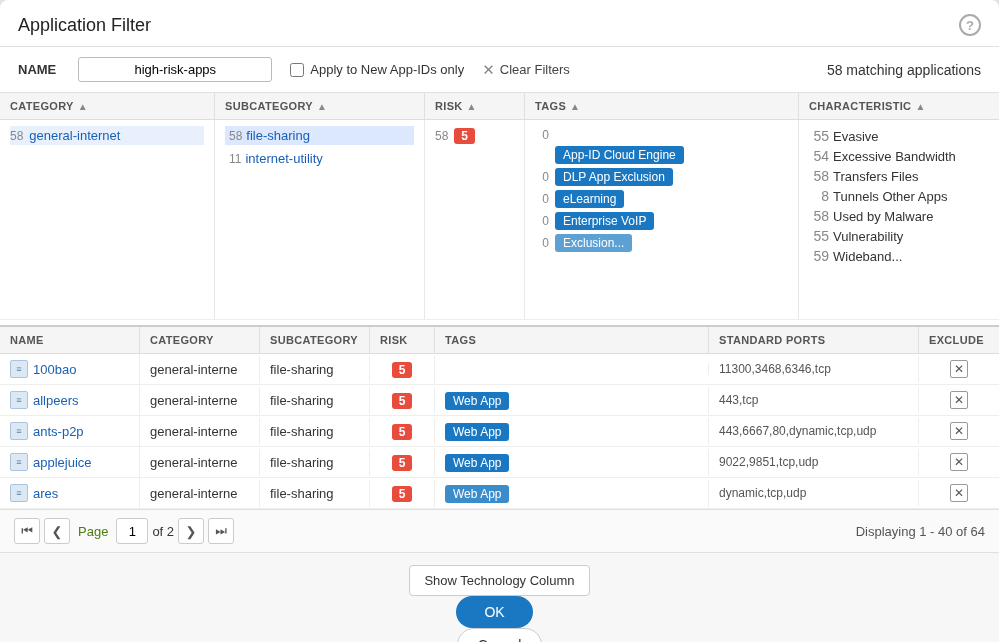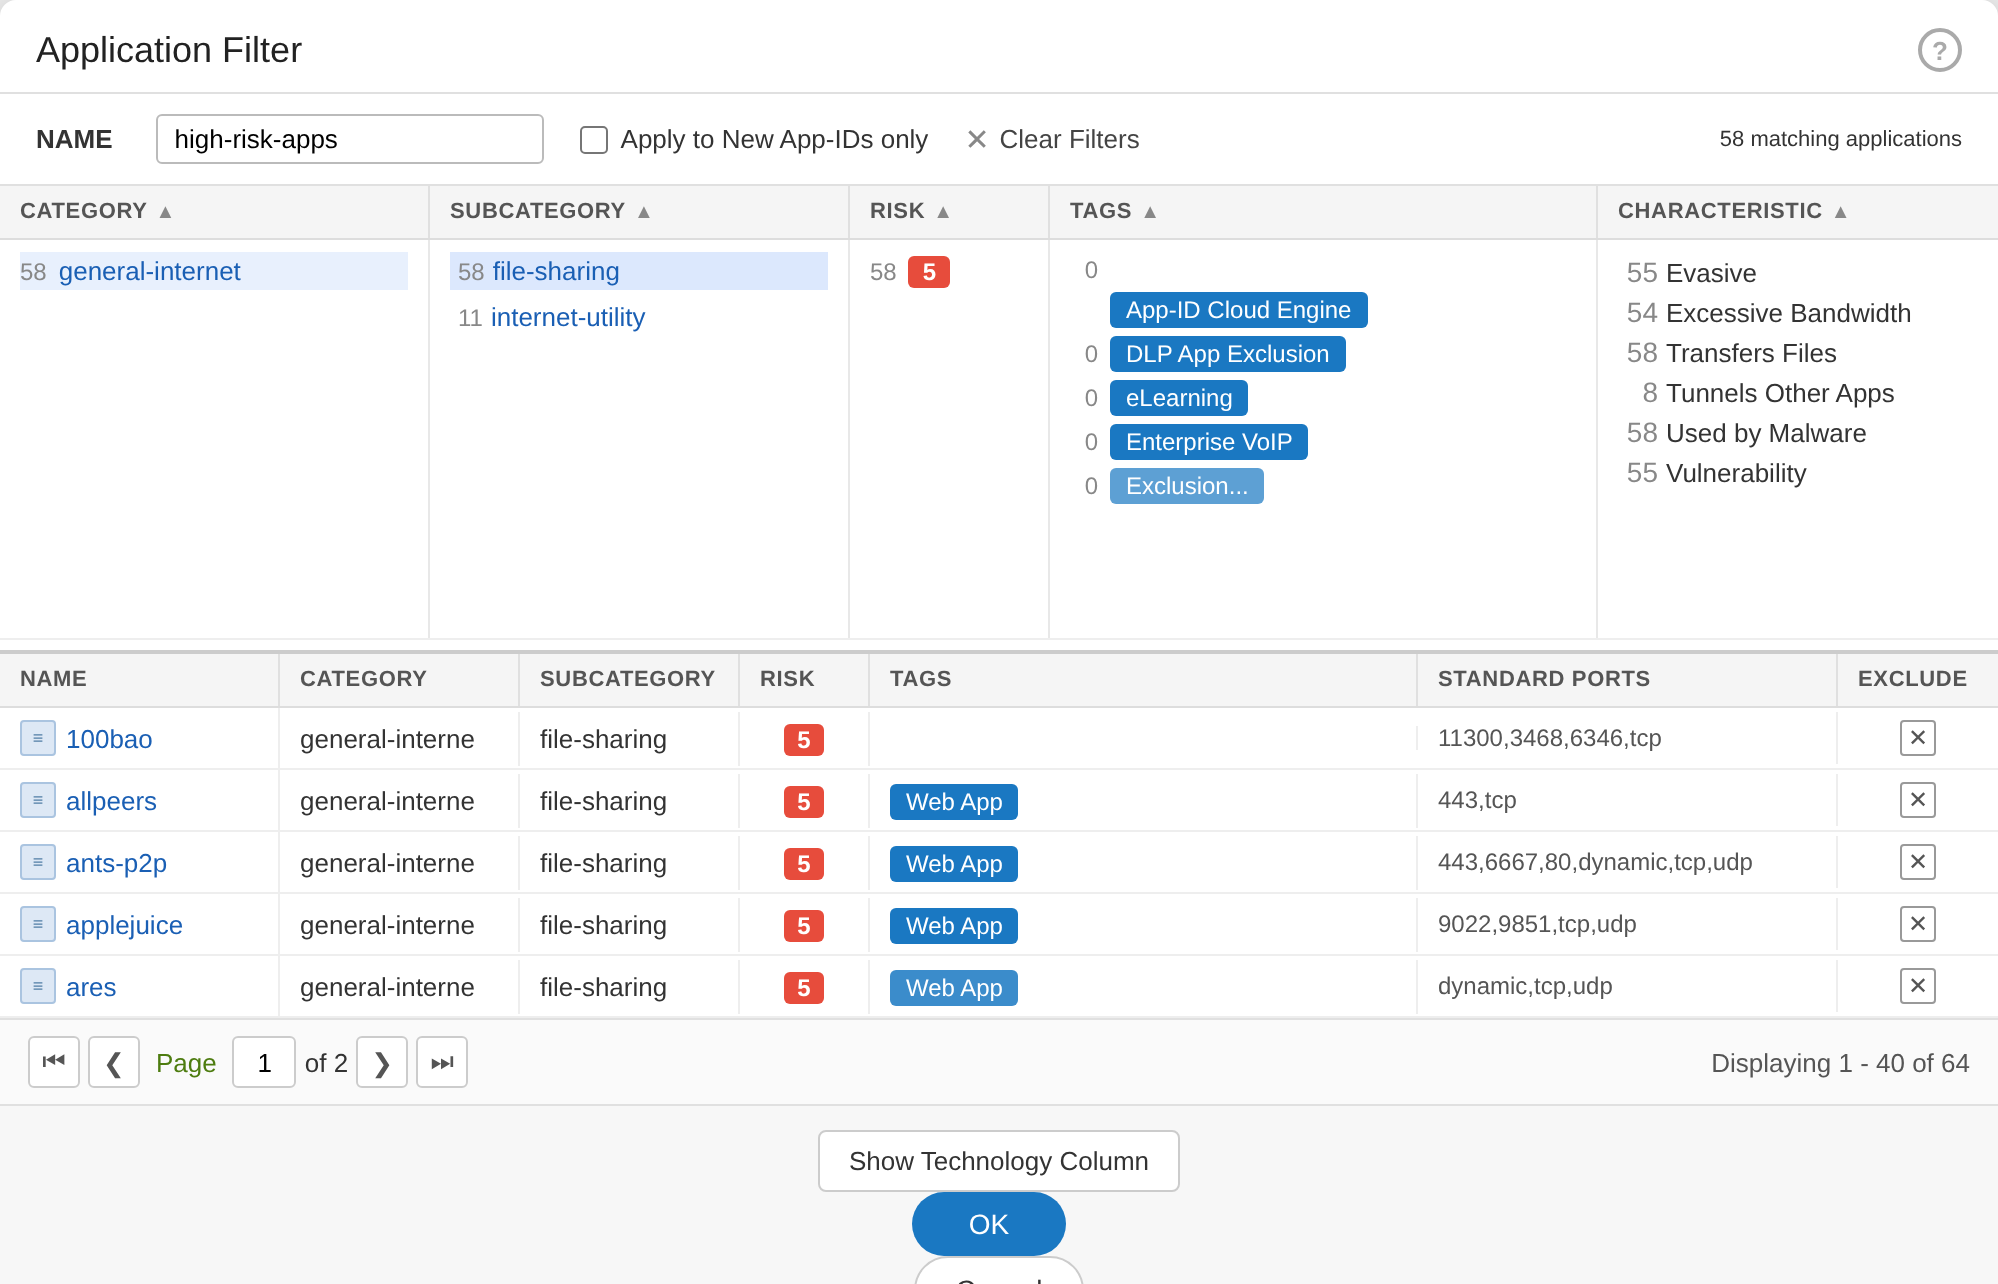--- a/index.html
+++ b/index.html
@@ -54,39 +54,40 @@
       color: #333;
       margin-right: 4px;
     }
     .name-input {
       border: 1px solid #bbb;
       border-radius: 3px;
       padding: 4px 8px;
       font-size: 13px;
       width: 194px;
       outline: none;
+      text-align: center;
     }
     .checkbox-label {
       display: flex; align-items: center; gap: 6px;
       font-size: 13px; color: #333; cursor: pointer;
     }
     .checkbox-label input[type=checkbox] {
       width: 14px; height: 14px;
     }
     .clear-filters-btn {
       display: flex; align-items: center; gap: 5px;
       background: none; border: none; cursor: pointer;
       color: #444; font-size: 13px; padding: 0;
     }
     .clear-filters-btn .x-icon {
       color: #888; font-size: 15px;
     }
     .matching-count {
       margin-left: auto;
-      font-size: 11px;
+      font-size: 14px;
       color: #333;
       white-space: nowrap;
     }
     
     .filter-section {
       display: flex;
       flex-direction: column;
       border-bottom: 2px solid #ccc;
     }
     .filter-header-row {
@@ -449,20 +450,24 @@
             <span class="char-name">Tunnels Other Apps</span>
           </div>
           <div class="char-item">
             <span class="char-count">58</span>
             <span class="char-name">Used by Malware</span>
           </div>
           <div class="char-item">
             <span class="char-count">55</span>
             <span class="char-name">Vulnerability</span>
           </div>
+          <div class="char-item">
+            <span class="char-count">59</span>
+            <span class="char-name">Wideband...</span>
+          </div>
         </div>
       </div>
     </div>
   </div>
 
   <div class="results-section">
 
     <div class="results-header">
       <div class="res-col-header rcol-name">NAME</div>
       <div class="res-col-header rcol-category">CATEGORY</div>

